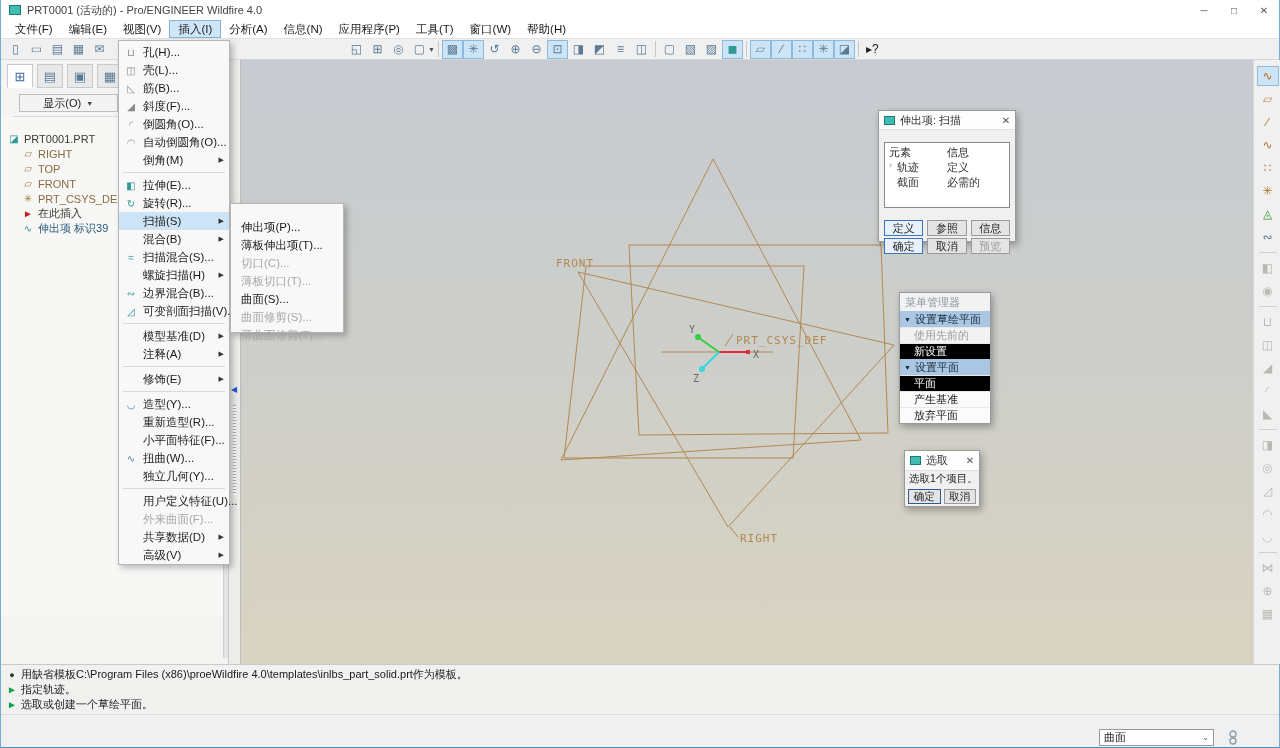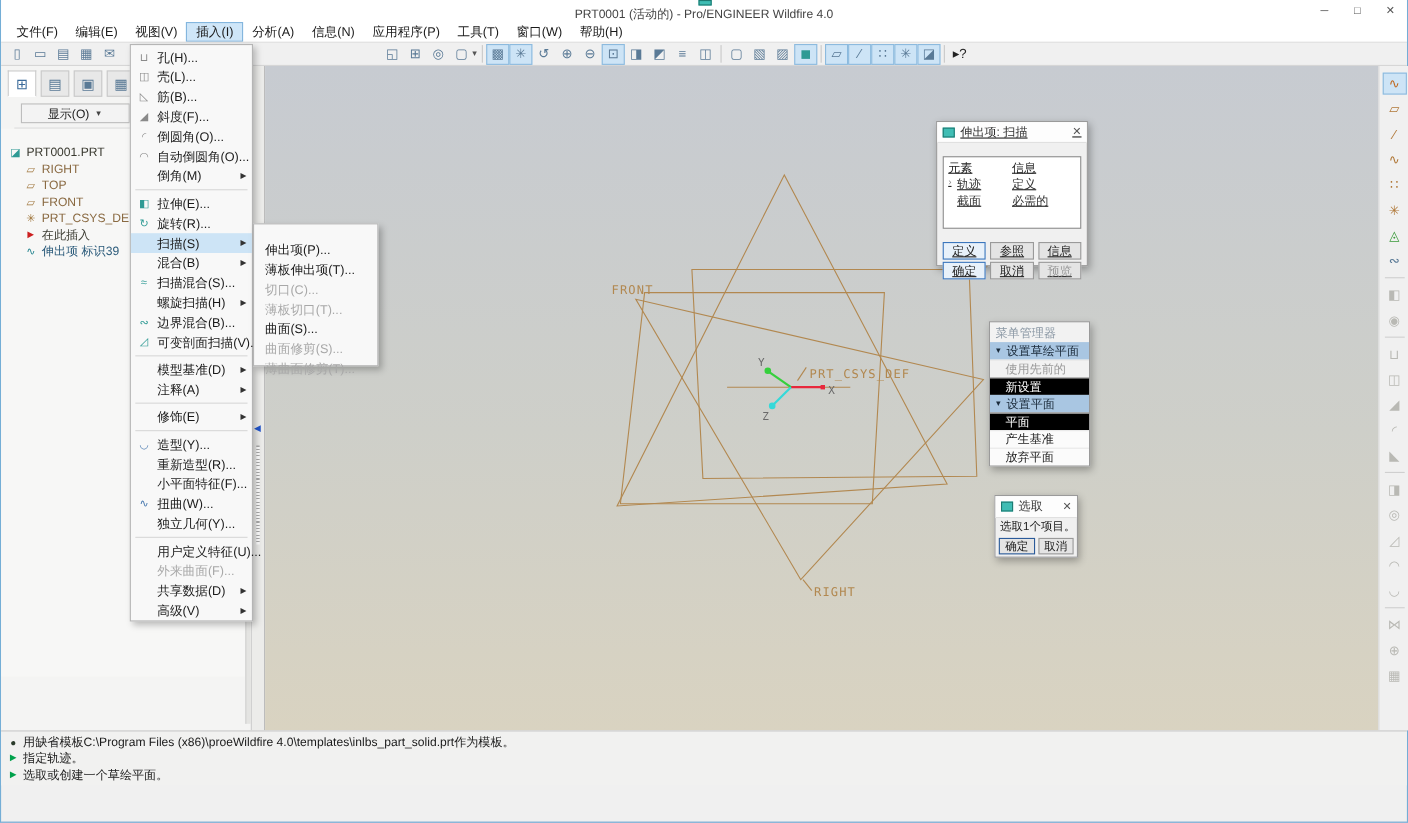--- a/index.html
+++ b/index.html
@@ -3,21 +3,21 @@
 <meta charset="utf-8">
 <style>
   * { margin:0; padding:0; box-sizing:border-box; }
   html,body { width:1280px; height:748px; overflow:hidden;
     font-family:"Liberation Sans", sans-serif; font-size:12px; color:#222; background:#f0f0f0; }
   .abs { position:absolute; }
   #window { position:relative; width:1280px; height:748px; background:#f0f0f0;
     border-left:1px solid #74aed6; border-right:1px solid #74aed6; border-bottom:1px solid #4a90c8; }
 
   
-  #titlebar { left:0; top:0; width:100%; height:20px; background:#ffffff; display:flex; align-items:center;flex-direction:column; }
+  #titlebar { left:0; top:0; width:100%; height:20px; background:#ffffff; display:flex; align-items:center; }
   .appcube { width:12px; height:10px; background:#3fbdb4; border:1px solid #1d7a72; margin:0 6px 0 8px; }
   #titlebar .ttl { font-size:11px; color:#444; }
   .winbtns { position:absolute; right:0; top:0; height:20px; display:flex; }
   .wbtn { width:30px; height:20px; display:flex; align-items:center; justify-content:center;
     color:#555; font-size:10px; }
 
   
   #menubar { left:0; top:20px; width:100%; height:18px; background:#ffffff; display:flex; align-items:stretch; padding-left:6px; }
   .mb-item { padding:1px 8px; display:flex; align-items:center; font-size:11.5px; color:#1a1a1a; }
   .mb-item.active { background:#cfe6f8; border:1px solid #84b6de; }
@@ -82,21 +82,21 @@
   .mlabel { flex:1; white-space:nowrap; }
   .marrow { width:12px; font-size:7px; color:#333; text-align:right; padding-right:3px; }
   .msep { height:7px; display:flex; align-items:center; }
   .msep::after { content:""; display:block; width:calc(100% - 8px); margin:0 4px; border-top:1px solid #d8d8d8; }
   #sweepmenu { left:229px; top:203px; width:114px; height:130px; background:#f8f8f8;
     border:1px solid #b5b5b5; box-shadow:3px 3px 6px rgba(0,0,0,.25); padding:14px 0; z-index:31; }
   #sweepmenu .mi { padding-left:10px; }
 
   
   .pdialog { background:#f0f0f0; border:1px solid #9a9a9a; box-shadow:2px 3px 7px rgba(0,0,0,.3); z-index:20; }
-  #sweepdlg { left:850px; top:110px; width:138px; height:132px;text-decoration:underline; }
+  #sweepdlg { left:877px; top:110px; width:138px; height:132px; }
   .dlgtitle { height:19px; display:flex; align-items:center; background:#fdfdfd; border-bottom:1px solid #e0e0e0; }
   .dlgtitle .appcube { width:11px; height:9px; margin:0 5px 0 5px; }
   .dlgtitle .dttl { flex:1; font-size:11px; color:#333; }
   .dlgclose { width:18px; text-align:center; color:#555; font-size:10px; }
   #sweeplist { margin:12px 5px; height:66px; background:#ffffff; border:1px solid #8a8a8a;
     font-size:11px; padding:2px 4px; position:relative; }
   .lshead { display:flex; color:#222; }
   .lshead span:first-child { width:58px; }
   .lsrow { display:flex; color:#333; }
   .lsrow .mk { width:8px; color:#888; font-size:9px; }
@@ -562,14 +562,24 @@
     <div class="msgline">
       <span class="msgico-arrow">►</span>
       <span>指定轨迹。</span>
     </div>
     <div class="msgline">
       <span class="msgico-arrow">►</span>
       <span>选取或创建一个草绘平面。</span>
     </div>
   </div>
 
+  <div class="abs" id="statusbar">
+    <div id="filterbox">
+      <span class="fval">曲面</span>
+      <span class="dn">⌄</span>
+    </div>
+    <svg id="funnel" viewBox="0 0 16 16">
+      <circle cx="8" cy="4" r="3" fill="none" stroke="#8a9aa8" stroke-width="1.3"></circle>
+      <circle cx="8" cy="11" r="3" fill="none" stroke="#8a9aa8" stroke-width="1.3"></circle>
+    </svg>
+  </div>
 
 </div>
 
 </body></html>

